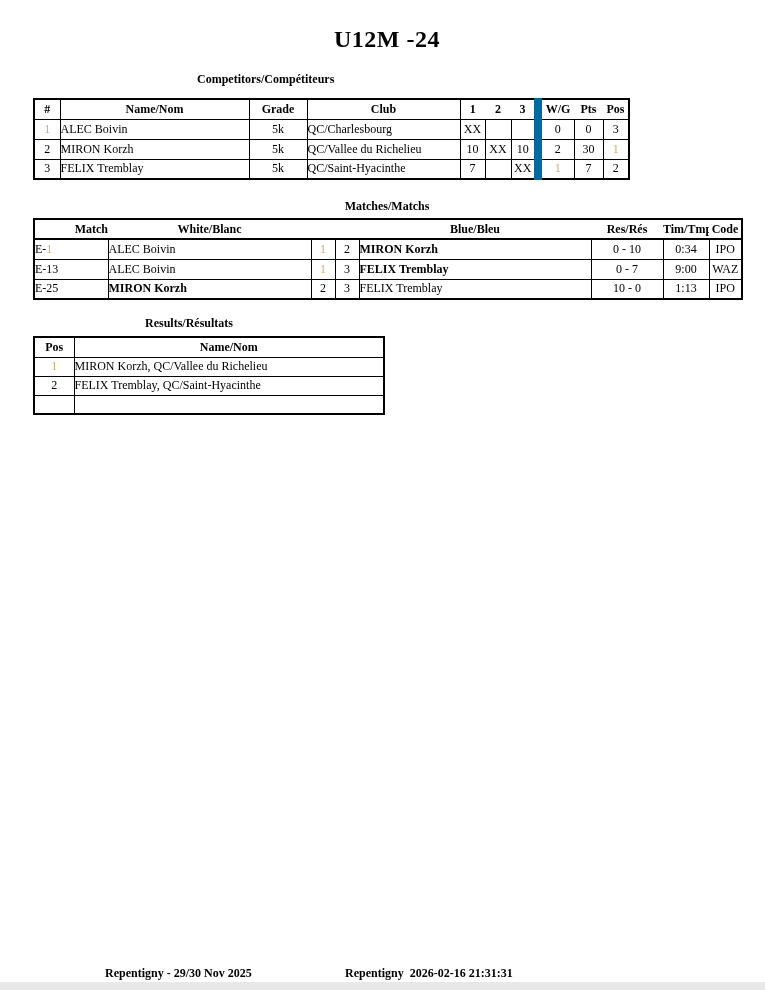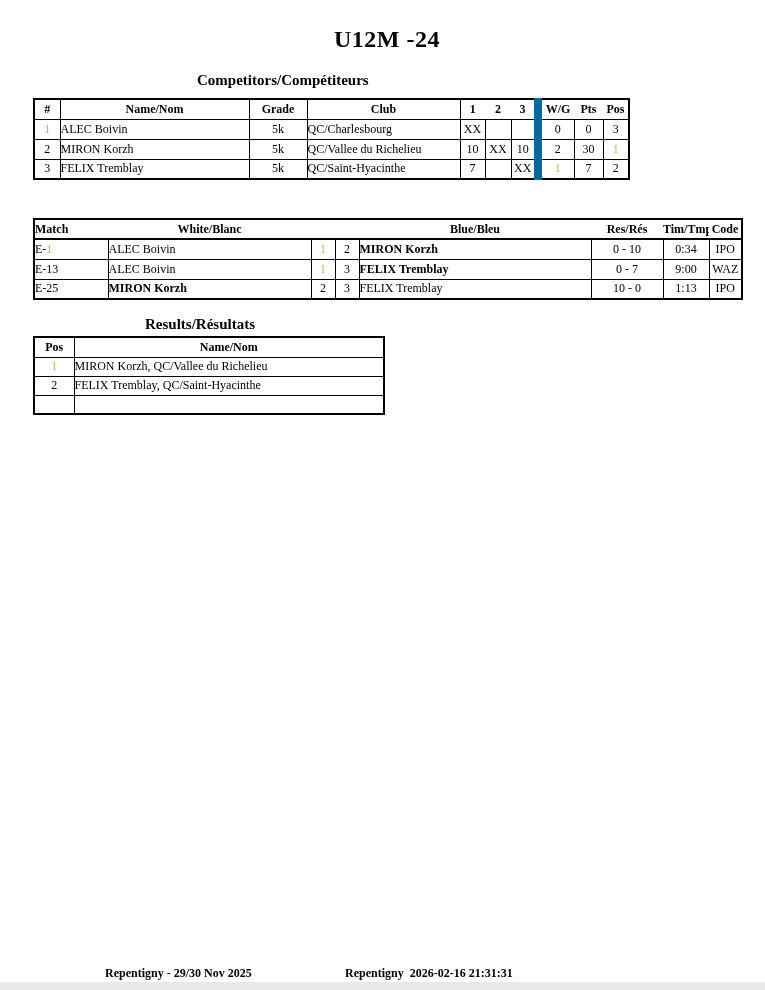--- a/index.html
+++ b/index.html
@@ -6,21 +6,21 @@
   html,body { background:#e8e8e8; }
   .page {
     position:relative; width:765px; height:982px; background:#ffffff;
     font-family:Liberation Serif, serif; color:#000;
     margin:0 auto; overflow:hidden;
   }
   .title {
     position:absolute; left:33px; top:26px; width:708px;
     text-align:center; font-size:24px; font-weight:bold; letter-spacing:0.5px;
   }
-  .section-heading { position:absolute; font-size:15px; font-weight:bold; }
+  .section-heading { position:absolute; font-size:12px; font-weight:bold; }
   .h-comp  { left:197px; top:72px; }
   .h-match { left:33px;  top:199px; width:708px; text-align:center; }
   .h-res   { left:145px; top:316px; }
 
   table.tbl {
     position:absolute; border-collapse:collapse; table-layout:fixed;
     border:2px solid #000; background:#fff;
   }
   .tbl th, .tbl td {
     border:1px solid #000; height:20px; font-size:12px;
@@ -32,21 +32,21 @@
 
   
   table.competitors { left:33px; top:98px; width:595px; }
   .competitors thead th.nr { border-right-style:hidden; }    
   .competitors .divL { border-left:8px solid #0369a1; }         
 
   
   table.matches { left:33px; top:218px; width:708px; }
   .matches thead th { border-bottom-width:2px; }
   .matches thead th:not(:last-child) { border-right-style:hidden; } 
-  .matches th.hmatch { text-align:left; }
+  .matches th.hmatch { text-align:right; }
 
   
   table.results { left:33px; top:336px; width:350px; }
   .results td, .results th { height:19px; }
   .results thead th { height:20px; }
 
   [data-color="tan"] { color:var(--tan-one, #d2ab6a); }
   [data-bold="true"] { font-weight:bold; }
 
   .footer-left {
@@ -127,20 +127,21 @@
         <td>7</td>
         <td></td>
         <td>XX</td>
         <td class="divL" data-color="tan">1</td>
         <td>7</td>
         <td>2</td>
       </tr>
     </tbody>
   </table>
 
+  <div class="section-heading h-match">Matches/Matchs</div>
 
   <table class="tbl matches">
     <colgroup>
       <col style="width:74px">
         <col style="width:203px">
         <col style="width:24px">
         <col style="width:24px">
       <col style="width:232px">
         <col style="width:72px">
         <col style="width:46px">

